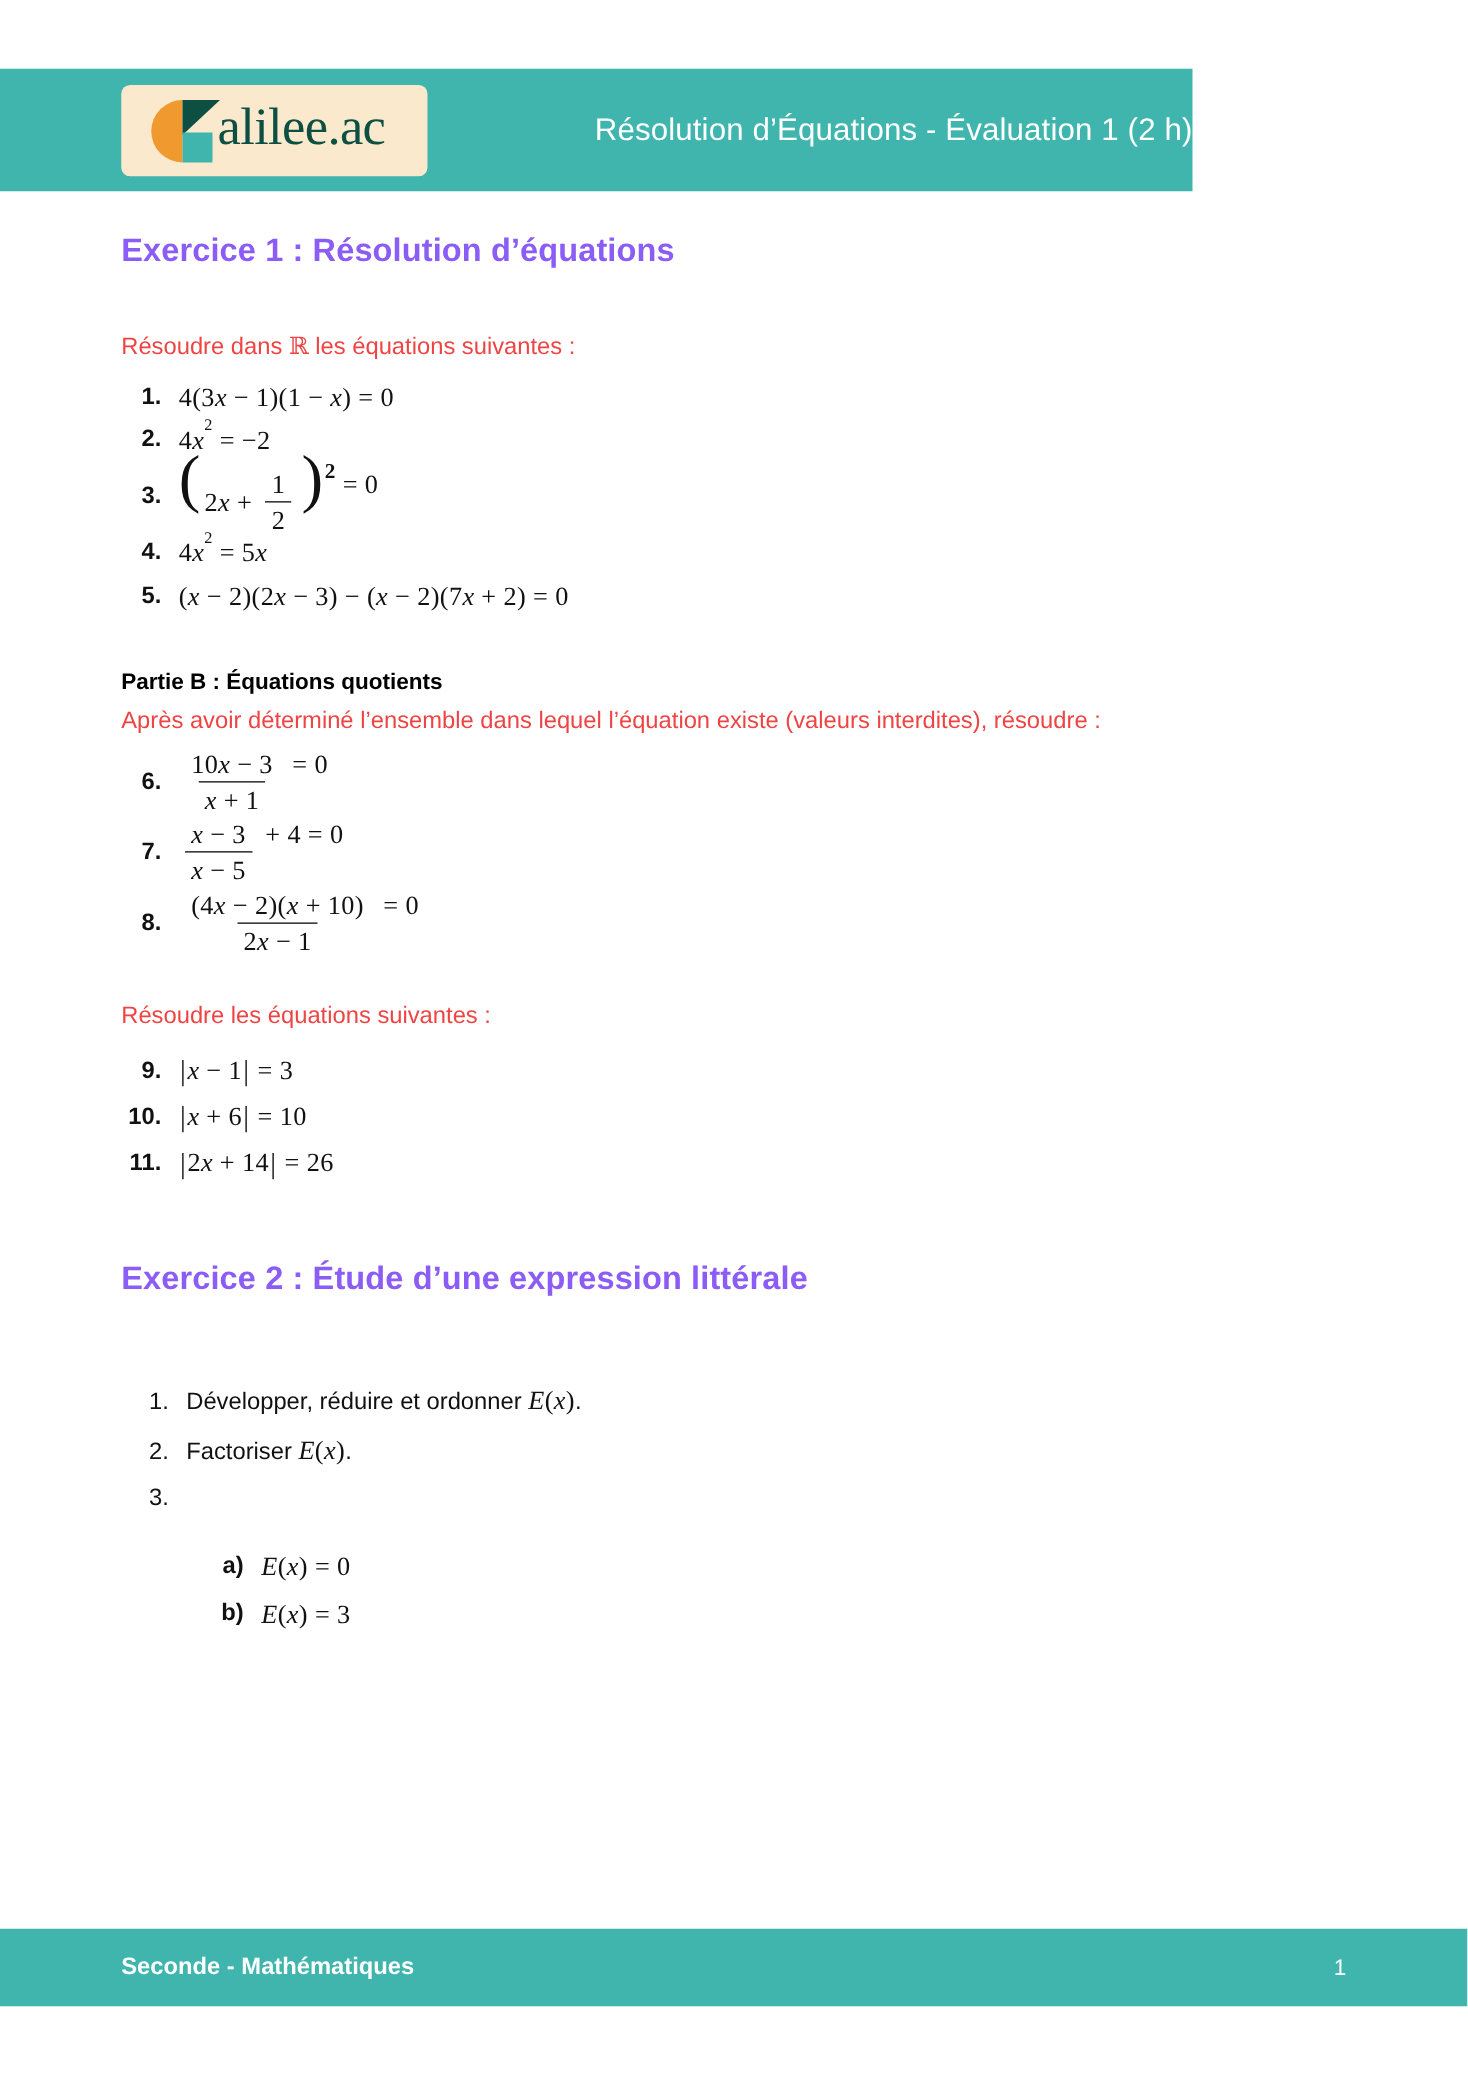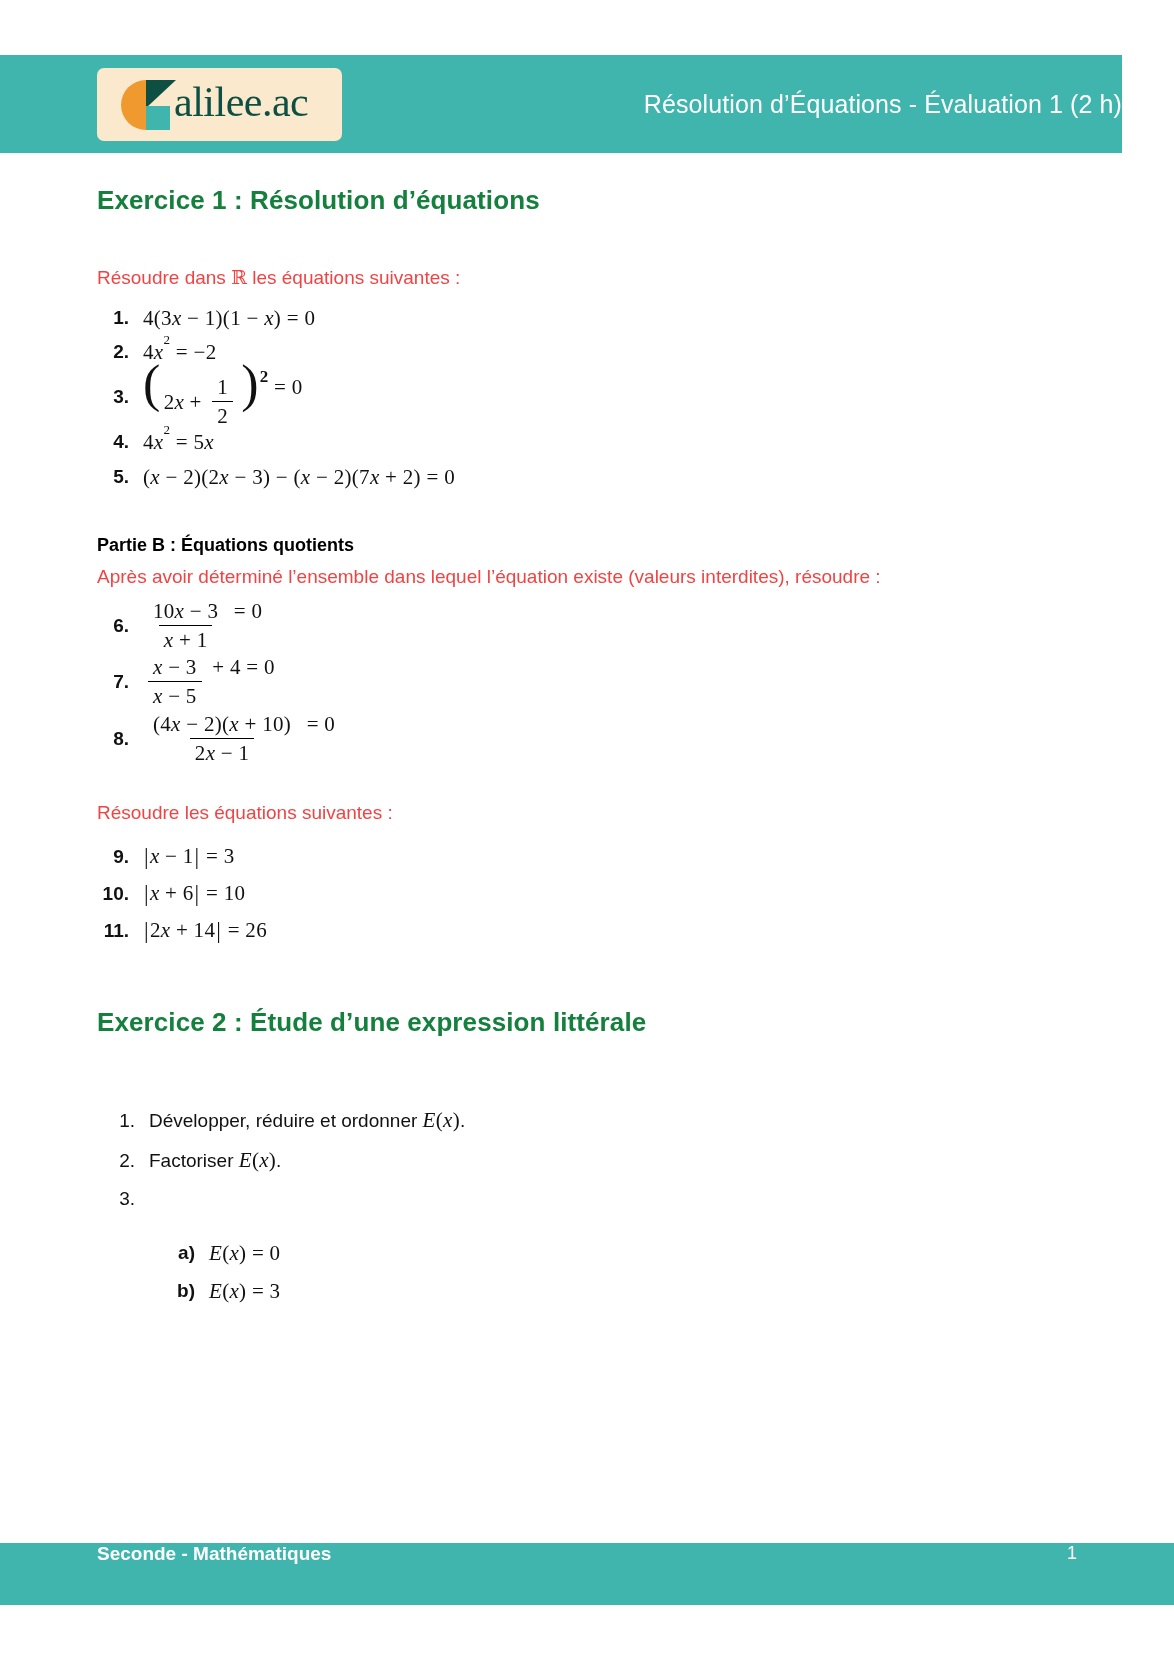--- a/index.html
+++ b/index.html
@@ -6,21 +6,21 @@
   body{
     width:1174px;height:1660px;
     background:#ffffff;
     font-family:"Liberation Sans", sans-serif;
     color:#111111;
     position:relative;
     overflow:hidden;
   }
   
   .header{
-    position:absolute;left:0;top:55px;width:1122px;height:98px;
+    position:absolute;left:0;top:55px;width:954px;height:98px;
     background:#3fb5ad;
     display:flex;align-items:center;
   }
   .logo-box{
     margin-left:97px;
     width:245px;height:73px;
     background:#fae9cd;
     border-radius:7px;
     display:flex;align-items:center;justify-content:flex-start;
     overflow:hidden;
@@ -55,34 +55,34 @@
     color:#ffffff;
     font-size:25px;
     font-weight:400;
     letter-spacing:0.1px;
     white-space:nowrap;
   }
   
   .footer{
     position:absolute;left:0;bottom:55px;width:1174px;height:62px;
     background:#3fb5ad;
-    display:flex;
+    display:flex;align-items:center;
   }
   .footer-left{
     margin-left:97px;color:#ffffff;font-size:19px;font-weight:bold;
   }
   .footer-right{
     margin-left:auto;margin-right:97px;color:#ffffff;font-size:18px;
   }
   
   .content{
     position:absolute;left:97px;top:185px;width:980px;
   }
   h1.ex-title{
-    color:#15803d;
+    color:#8b5cf6;
     font-size:26px;
     font-weight:bold;
     margin:0;
     letter-spacing:0.1px;
   }
   .ex2-title{margin-top:0;}
   .partie{
     font-size:18px;font-weight:bold;color:#000;
     margin:0;
   }

